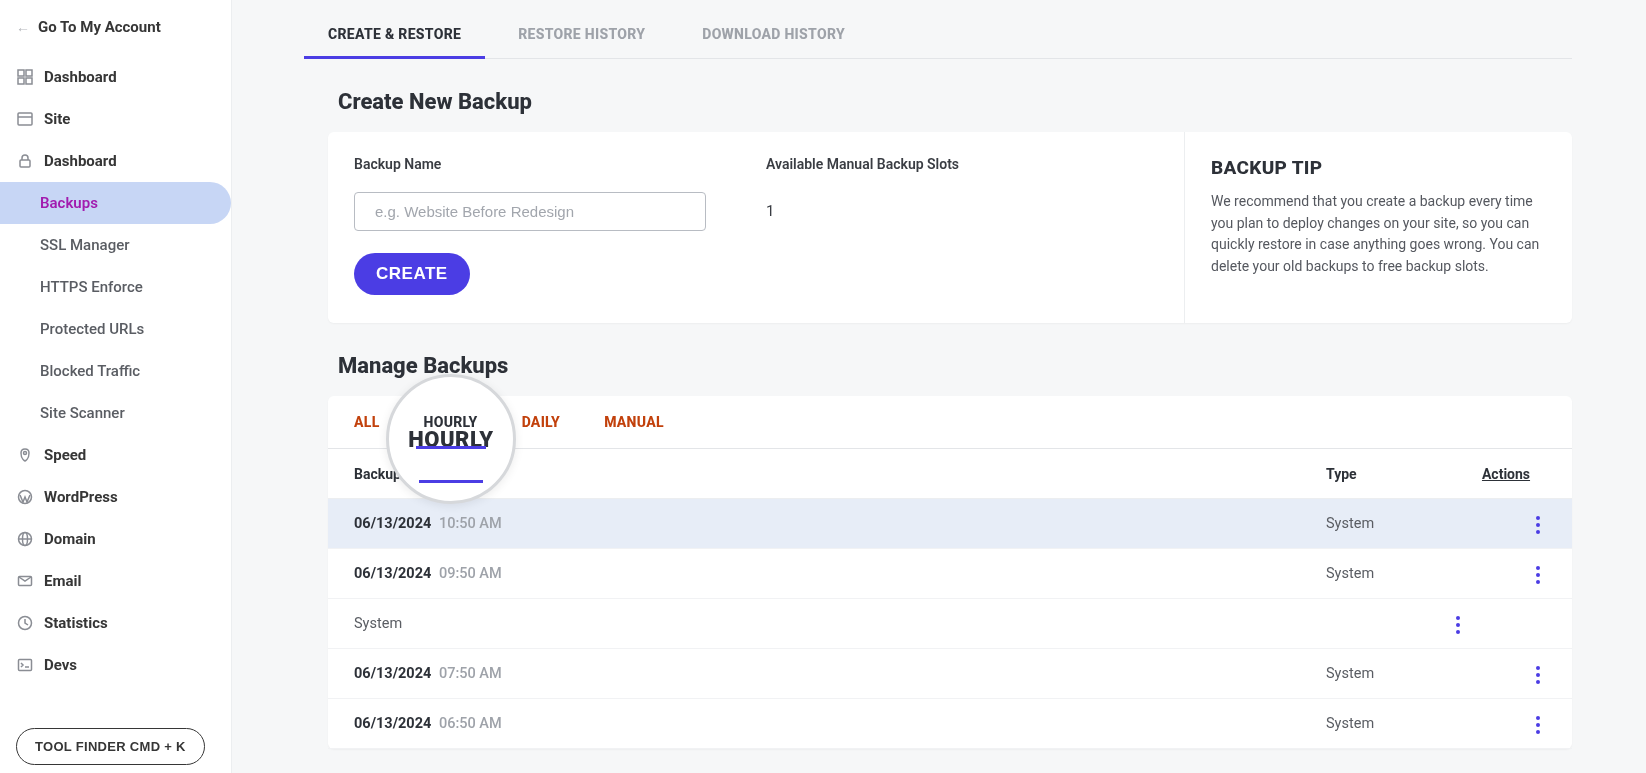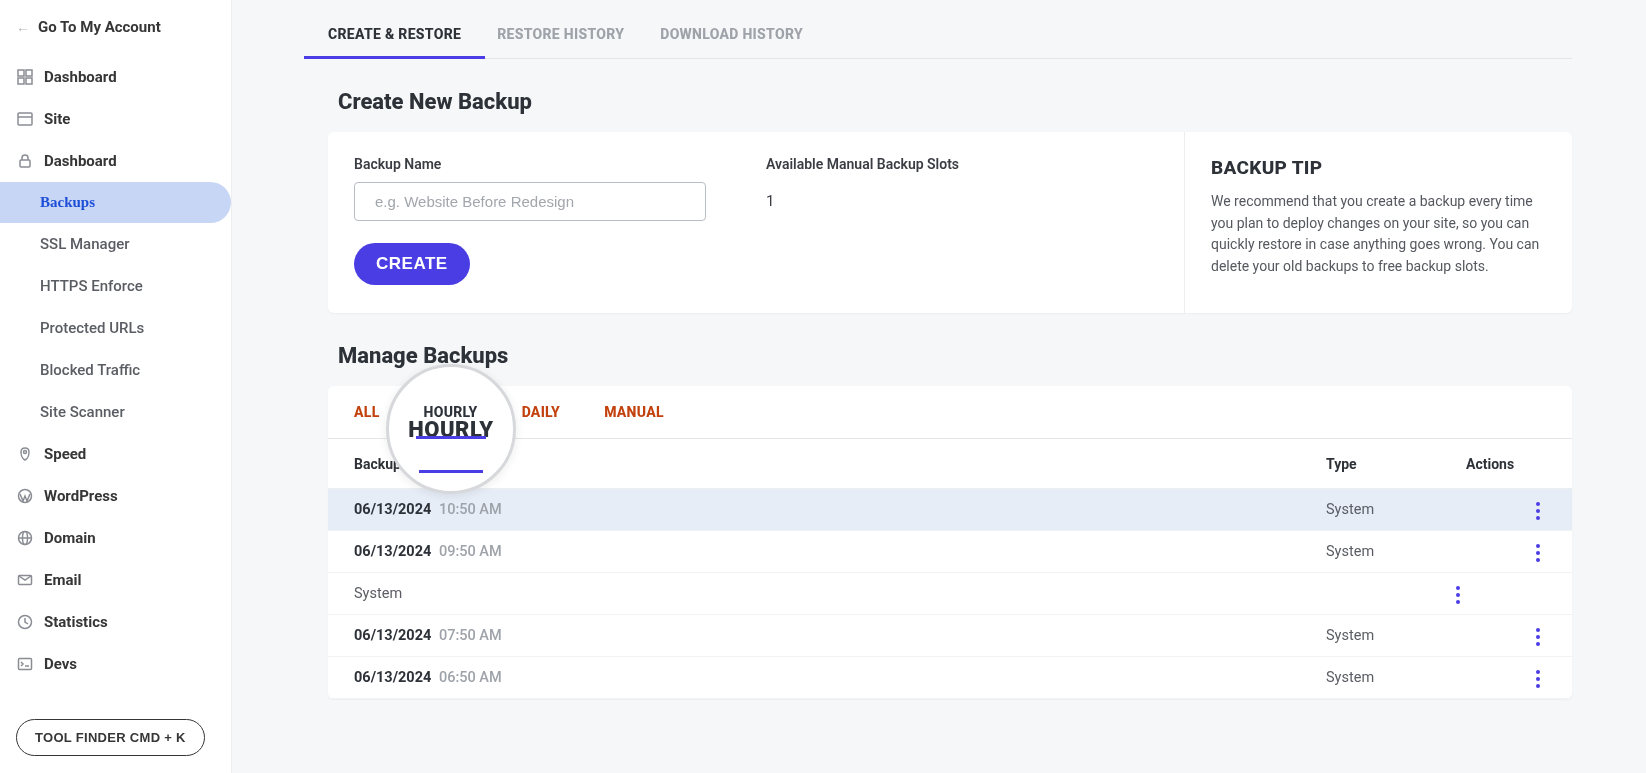--- a/index.html
+++ b/index.html
@@ -7,56 +7,56 @@
 
 .app { display: flex; height: 773px; }
 .sidebar { width: 232px; background: #fff; border-right: 1px solid #eceef0; display: flex; flex-direction: column; padding-top: 8px; }
 .go-account { display: flex; align-items: center; gap: 8px; padding: 10px 16px; font-weight: 700; font-size: 15px; color: #363636; cursor: pointer; }
 .go-account .arrow { color: #b5b7bb; font-size: 14px; }
 .nav { margin-top: 10px; display: flex; flex-direction: column; gap: 0; }
 .nav-item { display: flex; align-items: flex-end; gap: 10px; padding: 12px 16px; font-weight: 700; font-size: 15px; color: #363636; cursor: pointer; }
 .nav-item .icon { width: 18px; height: 18px; display: inline-flex; align-items: center; justify-content: center; color: #8a8d94; }
 .subnav { display: flex; flex-direction: column; }
 .subnav-item { padding: 12px 16px 12px 40px; font-size: 15px; font-weight: 500; color: #5a5d63; cursor: pointer; border-radius: 0 22px 22px 0; }
-.subnav-item.active { background: #c7d6f5; color: #1d4ed8; font-weight: 600; font-family: Liberation Serif, serif; }
-.sidebar-footer { margin-top: auto; padding: 18px 16px 17px; }
+.subnav-item.active { background: #c7d6f5; color: #a21caf; font-weight: 600; }
+.sidebar-footer { margin-top: auto; padding: 18px 16px 8px; }
 .tool-finder { border: 1.5px solid #363636; background: #fff; border-radius: 22px; padding: 10px 18px; font-size: 13px; font-weight: 700; color: #363636; cursor: pointer; letter-spacing: 0.3px; }
 
 .main { flex: 1; overflow: auto; padding: 0 74px 40px 96px; }
-.tabs-top { display: flex; gap: 36px; border-bottom: 1px solid #e3e5e8; margin-top: 12px; }
+.tabs-top { display: flex; gap: 57px; border-bottom: 1px solid #e3e5e8; margin-top: 12px; }
 .tabs-top .tab { padding: 14px 0 16px; font-size: 14px; font-weight: 800; color: #9ea2a9; letter-spacing: 0.3px; cursor: pointer; position: relative; }
 .tabs-top .tab.active { color: #2d3138; }
 .tabs-top .tab.active::after { content: ""; position: absolute; left: -24px; right: -24px; bottom: -1px; height: 3px; background: #4b3de4; }
 
 h2.section-title { font-size: 22px; font-weight: 800; color: #2d3138; margin: 30px 10px 18px; }
 
 .card { background: #fff; border-radius: 6px; box-shadow: 0 1px 2px rgba(0,0,0,0.04); display: flex; }
 .card-left { flex: 1; padding: 24px 26px 28px; }
 .card-right { width: 388px; border-left: 1px solid #eceef0; padding: 24px 26px 28px; }
 .form-row { display: flex; gap: 60px; }
-.form-col { display: flex; flex-direction: column; gap: 10px; }
+.form-col { display: flex; flex-direction: column; gap: 20px; }
 .form-col.name { width: 352px; }
 .label { font-size: 14px; font-weight: 600; color: #3a3d43; }
 .input { border: 1.5px solid #b8bcc3; border-radius: 4px; padding: 10px 20px; font-size: 15px; color: #363636; outline: none; }
 .input::placeholder { color: #a2a6ad; }
 .slots-value { font-size: 15px; color: #3a3d43; padding-top: 10px; }
 .btn-create { margin-top: 22px; background: #4b3de4; color: #fff; border: none; border-radius: 22px; padding: 11px 22px; font-size: 17px; font-weight: 700; letter-spacing: 0.5px; cursor: pointer; }
 .tip-title { font-size: 19px; font-weight: 800; color: #2d3138; letter-spacing: 0.3px; margin-bottom: 12px; }
 .tip-text { font-size: 14px; color: #55585f; line-height: 1.55; }
 
 .table-card { background: #fff; border-radius: 6px; box-shadow: 0 1px 2px rgba(0,0,0,0.04); margin-top: 14px; overflow: visible; position: relative; }
 .tabs-filter { display: flex; gap: 44px; padding: 0 26px; border-bottom: 1px solid #e3e5e8; }
 .tabs-filter .ftab { padding: 18px 0; font-size: 14px; font-weight: 800; color: #c2410c; letter-spacing: 0.3px; cursor: pointer; position: relative; }
 .tabs-filter .ftab.active { color: #2d3138; }
 .tabs-filter .ftab.active::after { content: ""; position: absolute; left: -8px; right: -8px; bottom: -1px; height: 3px; background: #4b3de4; }
 
 .thead, .trow { display: grid; grid-template-columns: 1fr 140px 80px; align-items: center; padding: 0 26px; }
 .thead { height: 50px; font-size: 14px; font-weight: 700; color: #2d3138; border-bottom: 1px solid #eceef0; }
-.thead .col-actions { text-align: left; }
-.trow { height: 42px; border-bottom: 1px solid #f1f2f4; font-size: 14.5px; color: #5a5d63; }
+.thead .col-actions { text-align: center; text-decoration: underline; }
+.trow { height: 50px; border-bottom: 1px solid #f1f2f4; font-size: 14.5px; color: #5a5d63; }
 .trow.highlight { background: #e7edf7; }
 .trow .date { font-weight: 700; color: #2d3138; }
 .trow .time { color: #9ea2a9; margin-left: 4px; font-weight: 500; }
 .trow .type { color: #5a5d63; }
 .trow .actions { text-align: right; }
 .kebab { display: inline-flex; flex-direction: column; gap: 3px; padding: 6px; cursor: pointer; }
 .kebab span { width: 4px; height: 4px; background: #4b3de4; border-radius: 50%; display: block; }
 
 .magnifier { position: absolute; width: 130px; height: 130px; border: 3px solid #d6d8db; border-radius: 50%; background: #fff; box-shadow: 0 2px 10px rgba(0,0,0,0.08); display: flex; align-items: center; justify-content: center; pointer-events: none; left: 58px; top: -22px; }
 .magnifier .bigtext { font-size: 22px; font-weight: 900; color: #2d3138; letter-spacing: 0.5px; }

